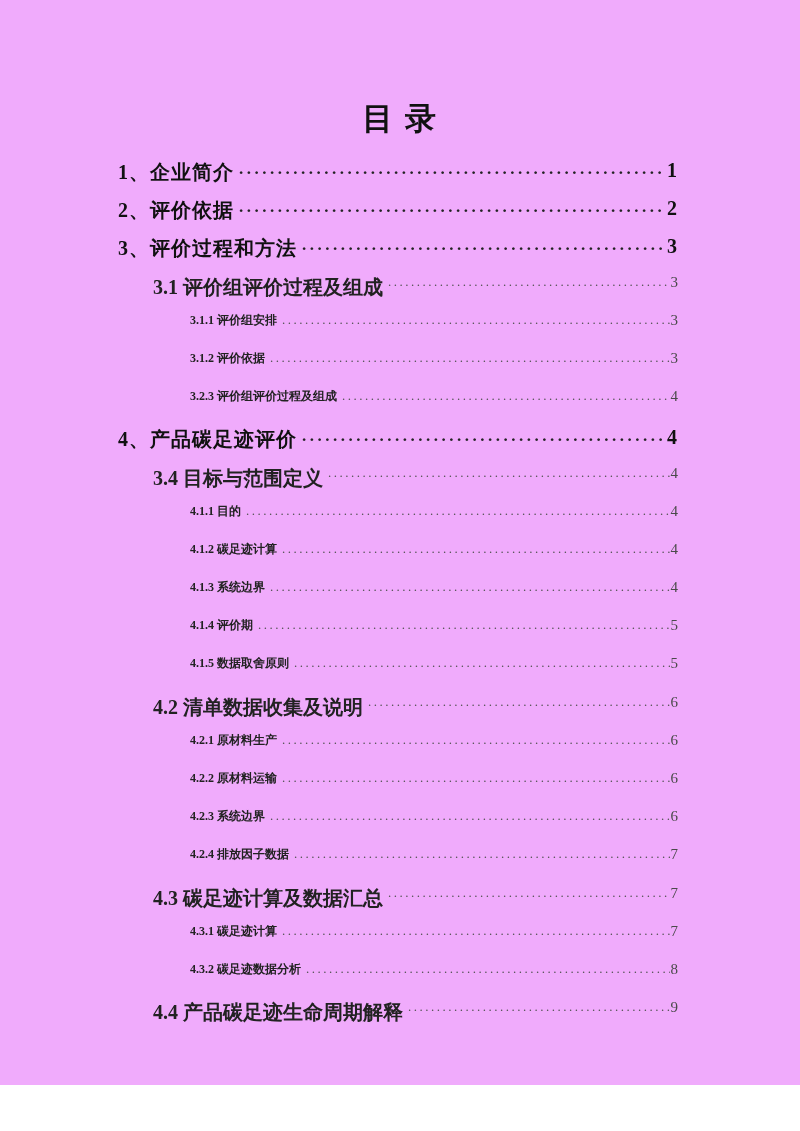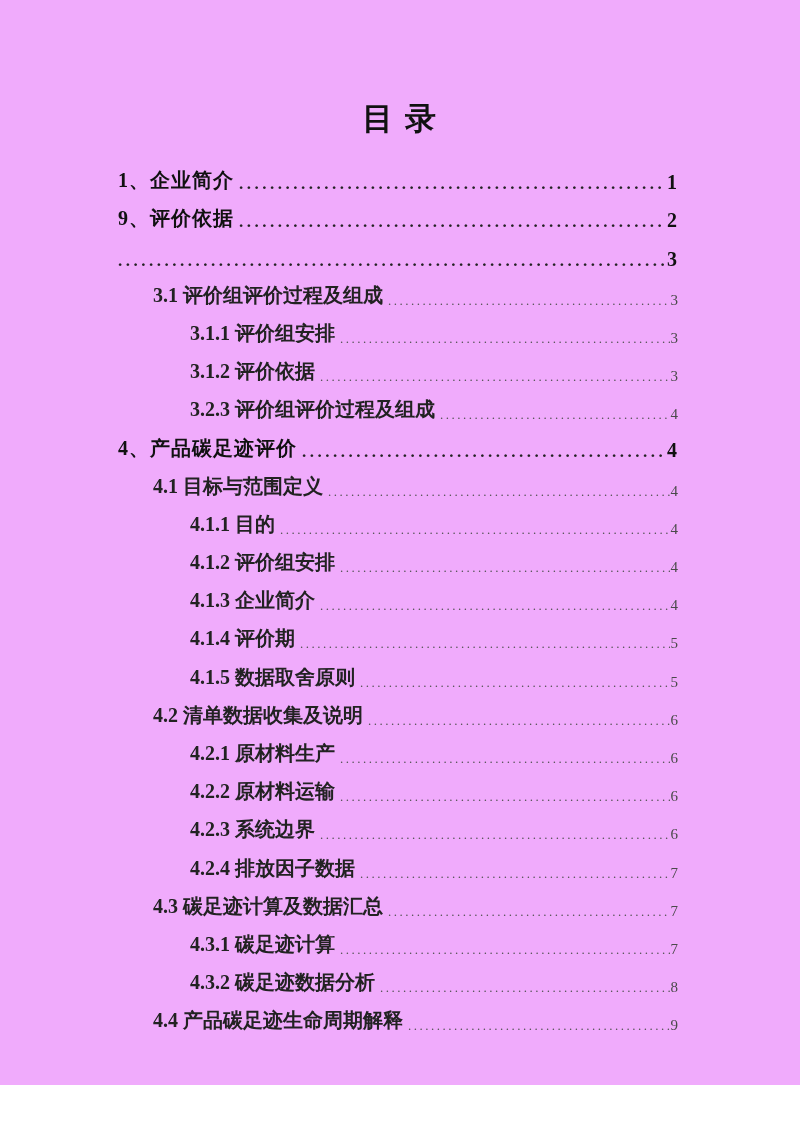--- a/index.html
+++ b/index.html
@@ -28,21 +28,21 @@
     color: #111;
   }
   .toc {
     position: absolute;
     top: 156px;
     left: 118px;
     right: 122px;
   }
   .toc-row {
     display: flex;
-    align-items: flex-end;
+    align-items: flex-start;
     height: 35.2px;
     padding-top: 3px;
     overflow: hidden;
   }
   .toc-row .label {
     white-space: nowrap;
     flex: 0 0 auto;
     padding-right: 5px;
   }
   .toc-row .leader {
@@ -70,42 +70,43 @@
     color: #222;
     letter-spacing: 3.5px;
   }
   
   .toc-row.lvl2 { padding-left: 35px; }
   .toc-row.lvl2 .label { font-size: 20px; font-weight: 600; color: #222; }
   .toc-row.lvl2 .pagenum { font-size: 15px; color: #4a4a4a; }
   .toc-row.lvl2 .leader { font-size: 13px; color: #555; }
   
   .toc-row.lvl3 { padding-left: 72px; }
-  .toc-row.lvl3 .label { font-size: 20px; font-weight: 600; color: #222; }
+  .toc-row.lvl3 .label { font-size: 12px; font-weight: 600; color: #222; }
   .toc-row.lvl3 .pagenum { font-size: 15px; color: #4a4a4a; }
   .toc-row.lvl3 .leader { font-size: 13px; color: #555; }
 </style>
 </head>
 <body>
 
 <div class="page">
   <div class="toc-title">目  录</div>
 
   <div class="toc">
       <div class="toc-row lvl1">
       <span class="label">1、企业简介</span>
       <span class="leader">............................................................................................................................................................................................................................................................................................................</span>
       <span class="pagenum">1</span>
     </div>
       <div class="toc-row lvl1">
-      <span class="label">9、评价依据</span>
+      <span class="label">2、评价依据</span>
       <span class="leader">............................................................................................................................................................................................................................................................................................................</span>
       <span class="pagenum">2</span>
     </div>
       <div class="toc-row lvl1">
+      <span class="label">3、评价过程和方法</span>
       <span class="leader">............................................................................................................................................................................................................................................................................................................</span>
       <span class="pagenum">3</span>
     </div>
       <div class="toc-row lvl2">
       <span class="label">3.1 评价组评价过程及组成</span>
       <span class="leader">............................................................................................................................................................................................................................................................................................................</span>
       <span class="pagenum">3</span>
     </div>
       <div class="toc-row lvl3">
       <span class="label">3.1.1 评价组安排</span>
@@ -121,36 +122,36 @@
       <span class="label">3.2.3 评价组评价过程及组成</span>
       <span class="leader">............................................................................................................................................................................................................................................................................................................</span>
       <span class="pagenum">4</span>
     </div>
       <div class="toc-row lvl1">
       <span class="label">4、产品碳足迹评价</span>
       <span class="leader">............................................................................................................................................................................................................................................................................................................</span>
       <span class="pagenum">4</span>
     </div>
       <div class="toc-row lvl2">
-      <span class="label">4.1 目标与范围定义</span>
+      <span class="label">3.4 目标与范围定义</span>
       <span class="leader">............................................................................................................................................................................................................................................................................................................</span>
       <span class="pagenum">4</span>
     </div>
       <div class="toc-row lvl3">
       <span class="label">4.1.1 目的</span>
       <span class="leader">............................................................................................................................................................................................................................................................................................................</span>
       <span class="pagenum">4</span>
     </div>
       <div class="toc-row lvl3">
-      <span class="label">4.1.2 评价组安排</span>
-      <span class="leader">............................................................................................................................................................................................................................................................................................................</span>
-      <span class="pagenum">4</span>
-    </div>
-      <div class="toc-row lvl3">
-      <span class="label">4.1.3 企业简介</span>
+      <span class="label">4.1.2 碳足迹计算</span>
+      <span class="leader">............................................................................................................................................................................................................................................................................................................</span>
+      <span class="pagenum">4</span>
+    </div>
+      <div class="toc-row lvl3">
+      <span class="label">4.1.3 系统边界</span>
       <span class="leader">............................................................................................................................................................................................................................................................................................................</span>
       <span class="pagenum">4</span>
     </div>
       <div class="toc-row lvl3">
       <span class="label">4.1.4 评价期</span>
       <span class="leader">............................................................................................................................................................................................................................................................................................................</span>
       <span class="pagenum">5</span>
     </div>
       <div class="toc-row lvl3">
       <span class="label">4.1.5 数据取舍原则</span>

